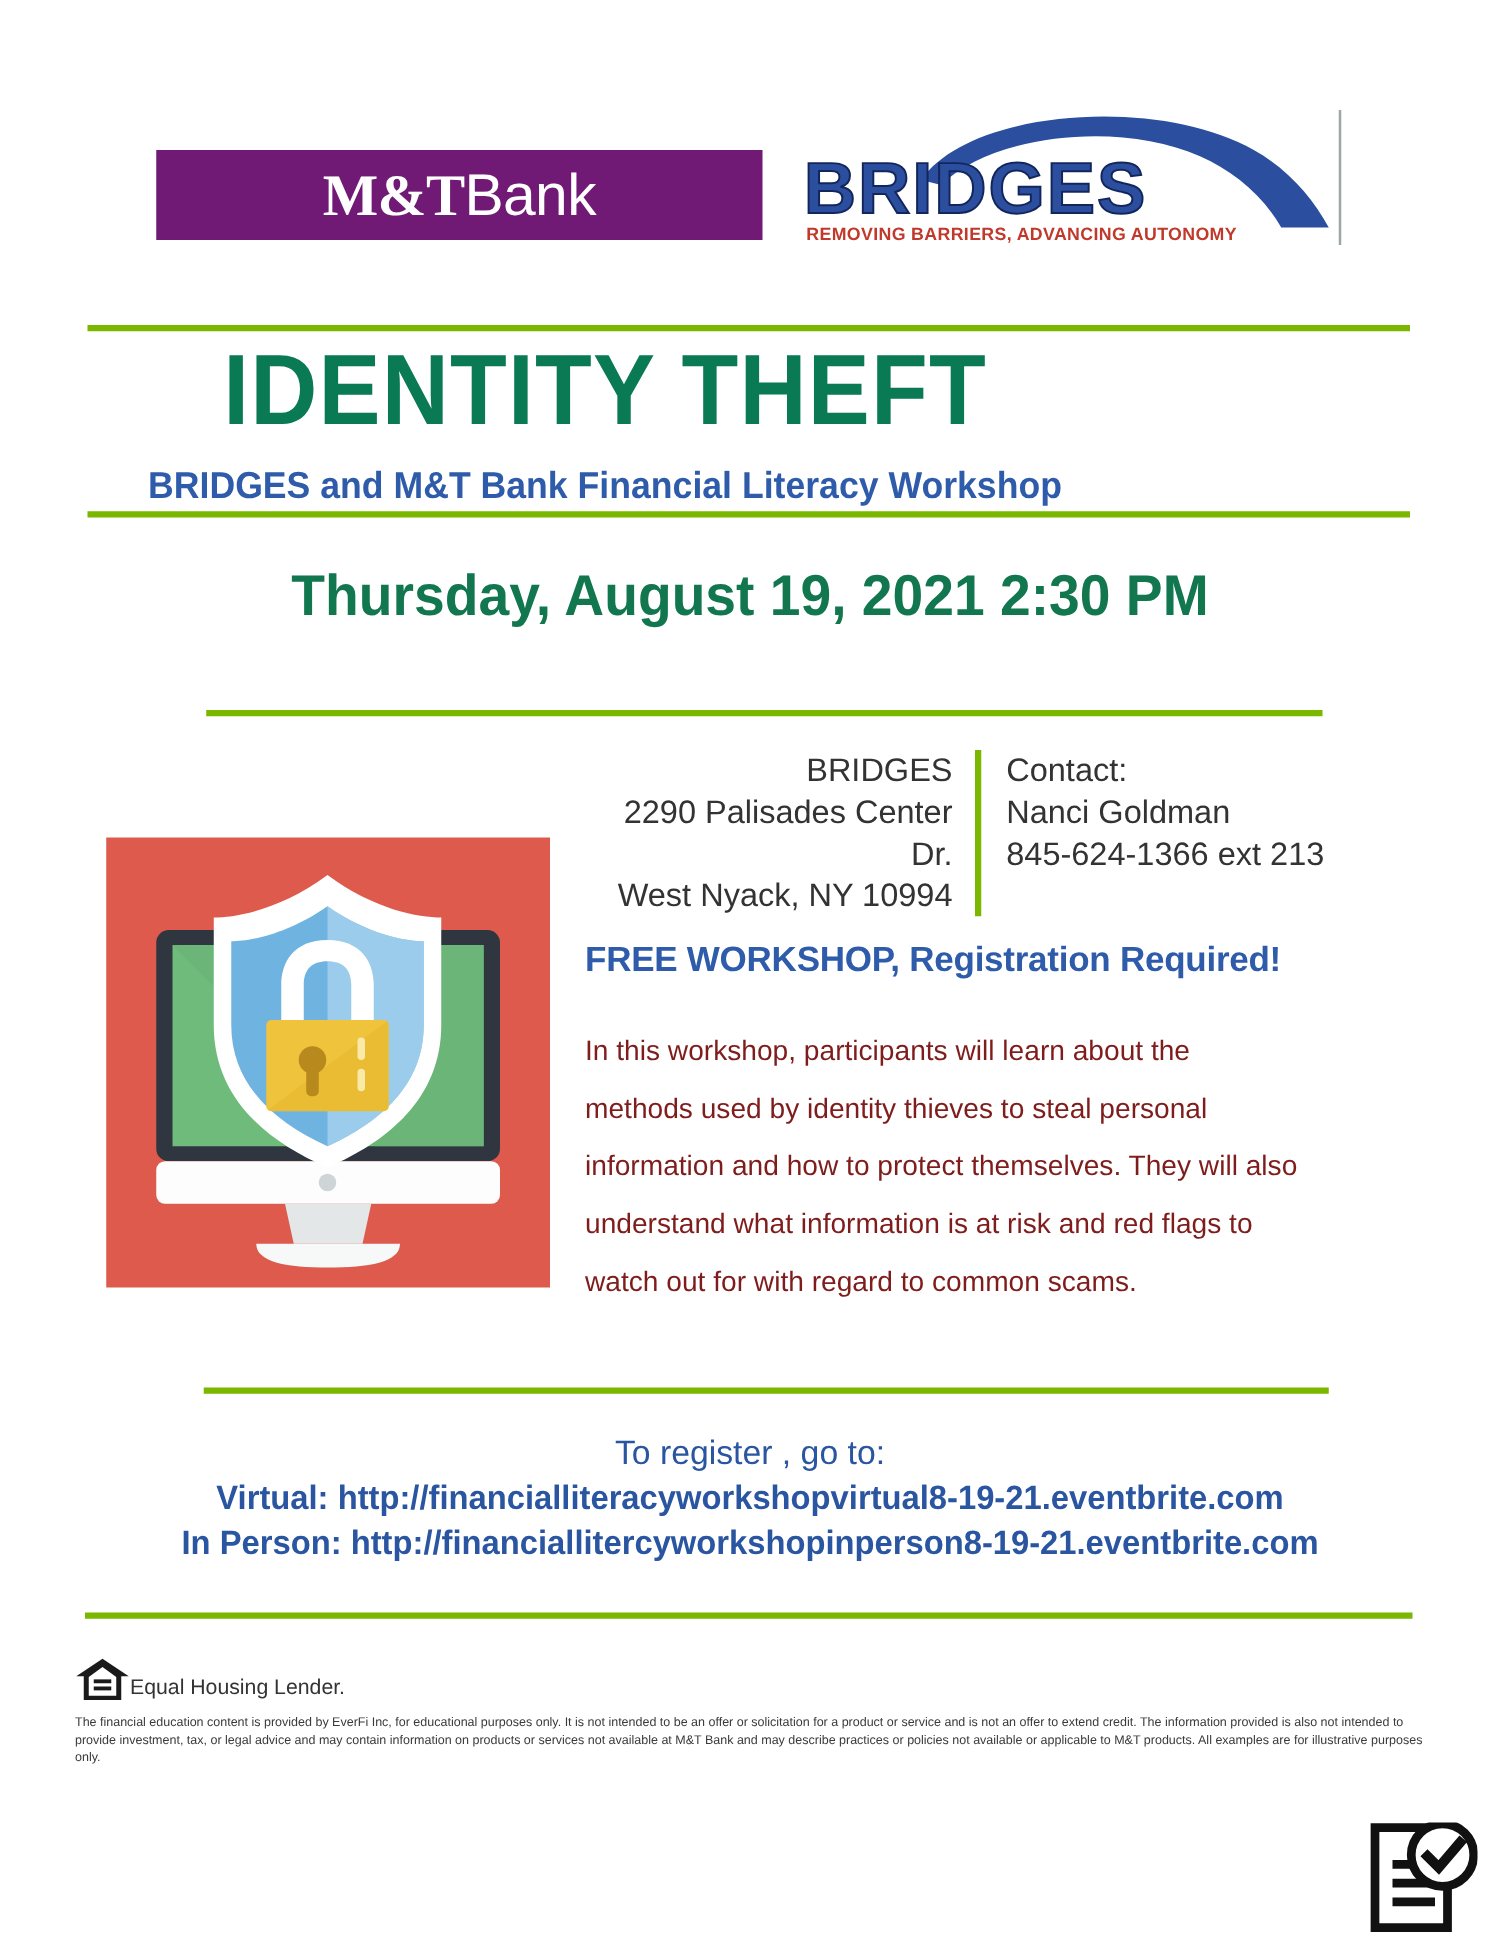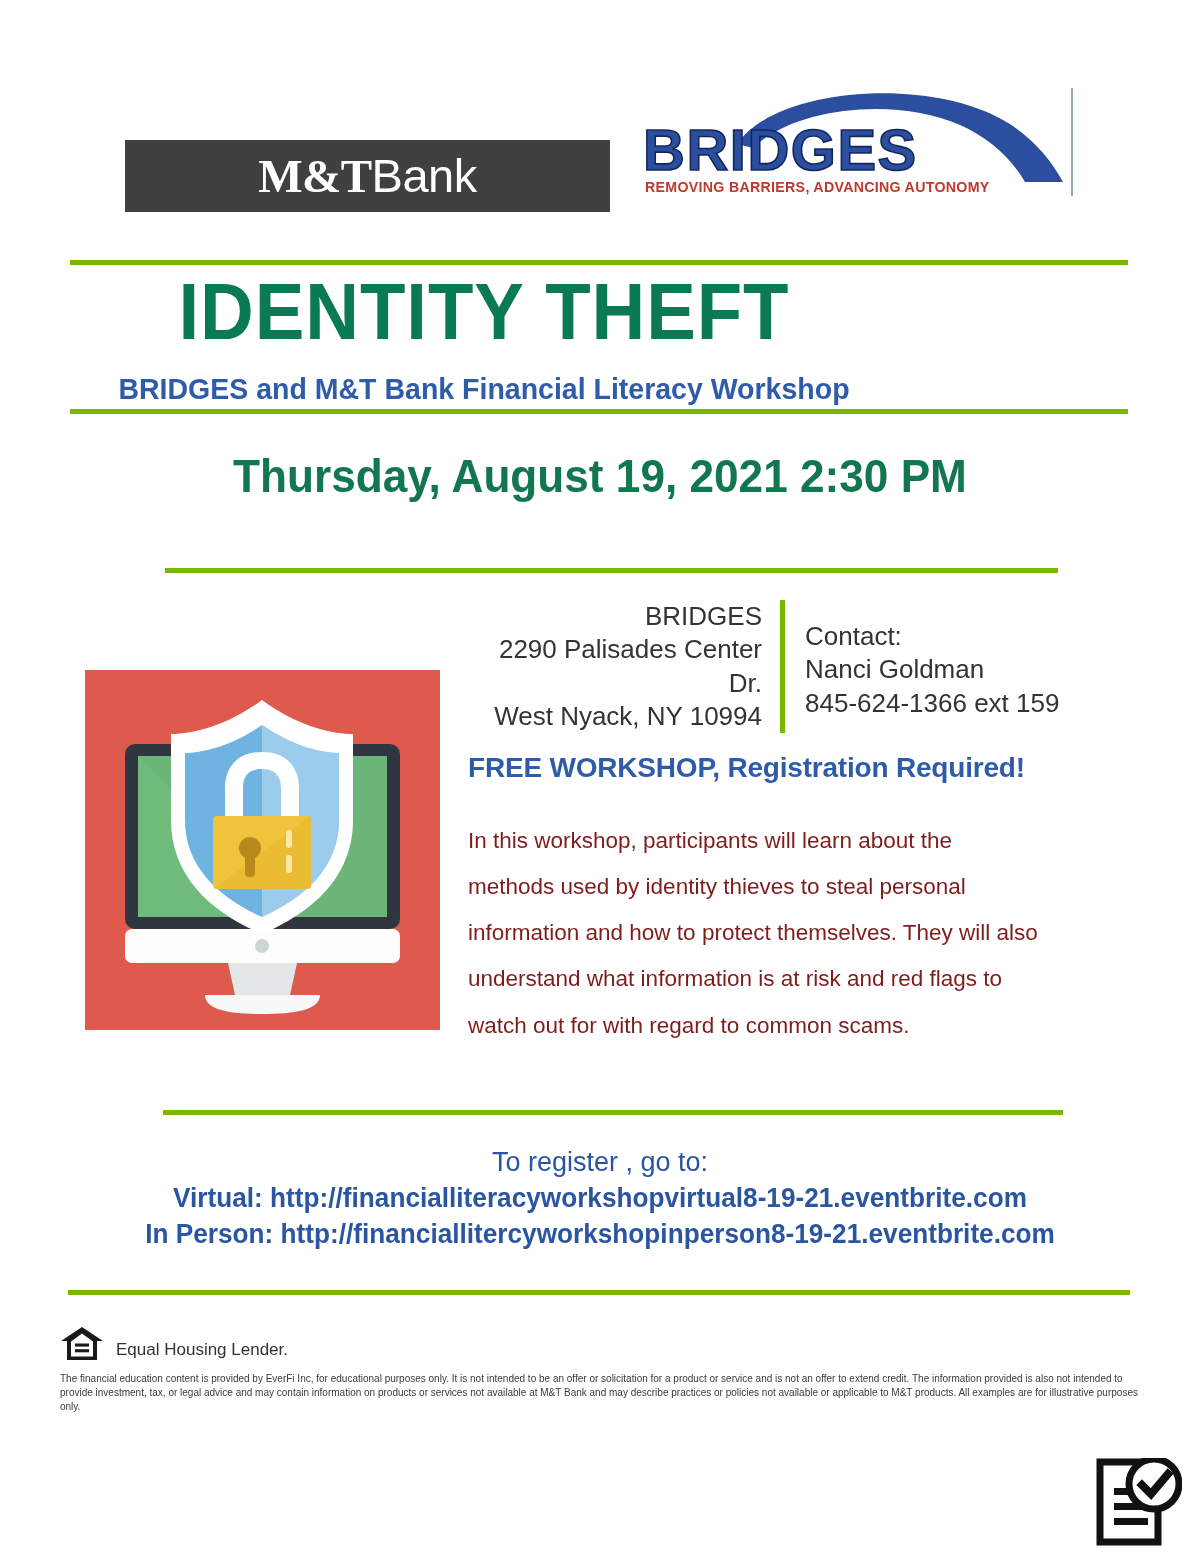--- a/index.html
+++ b/index.html
@@ -17,30 +17,30 @@
 
   
   #header-logos {
     position: absolute;
     left: 0; top: 0;
     width: 1200px;
     height: 250px;
   }
   #mt-logo {
     position: absolute;
-    left: 125px; top: 140px;
+    left: 125px; top: 120px;
     width: 485px; height: 72px;
     background:
       repeating-linear-gradient(125deg,
         rgba(255,255,255,0.09) 0px,
         rgba(255,255,255,0.09) 2px,
         rgba(0,0,0,0.06) 2px,
         rgba(0,0,0,0.06) 5px),
       linear-gradient(100deg, #0c6b4e 0%, #17805c 18%, #1f9a72 38%, #10report 38%, #12765a 62%, #0c6347 85%, #0a5a41 100%);
-    background-color: #404040;
+    background-color: #701a75;
     display: flex;
     align-items: center;
     justify-content: center;
     overflow: hidden;
   }
   #mt-logo-text {
     color: #ffffff;
     font-size: 47px;
     line-height: 1;
     letter-spacing: -0.5px;
@@ -163,21 +163,20 @@
     align-self: stretch;
     min-height: 84px;
   }
   #contact-block {
     text-align: left;
     padding-left: 20px;
     font-size: 26px;
     line-height: 1.28;
     color: #333333;
     font-family: "Liberation Sans", sans-serif;
-    margin-top: 20px;
   }
 
   #free-heading {
     position: absolute;
     left: 468px; top: 752px;
     width: 600px;
     font-family: "Liberation Sans", sans-serif;
     font-weight: bold;
     font-size: 28px;
     color: #2f5caa;
@@ -216,21 +215,20 @@
 
   
   #footer {
     position: absolute;
     left: 60px; top: 1320px;
     width: 1090px;
   }
   #ehl-row {
     display: flex;
     align-items: flex-end;
-    gap: 12px;
     height: 42px;
   }
   #ehl-icon { width: 44px; height: 36px; }
   #ehl-label {
     font-family: "Liberation Sans", sans-serif;
     font-size: 17px;
     color: #333333;
     padding-bottom: 2px;
   }
   #disclaimer {
@@ -321,21 +319,21 @@
 <div id="info-columns">
   <div id="venue-block">
     <div>BRIDGES</div>
     <div>2290 Palisades Center Dr.</div>
     <div>West Nyack, NY 10994</div>
   </div>
   <div id="venue-divider"></div>
   <div id="contact-block">
     <div>Contact:</div>
     <div>Nanci Goldman</div>
-    <div>845-624-1366 ext 159</div>
+    <div>845-624-1366 ext 213</div>
   </div>
 </div>
 
 <div id="free-heading">FREE WORKSHOP, Registration Required!</div>
 <div id="body-copy">In this workshop, participants will learn about the methods used by identity thieves to steal personal information and how to protect themselves. They will also understand what information is at risk and red flags to watch out for with regard to common scams.</div>
 
 <div id="register-block">
   <div id="register-heading">To register , go to:</div>
   <div class="register-line">
     <span>Virtual:</span>

